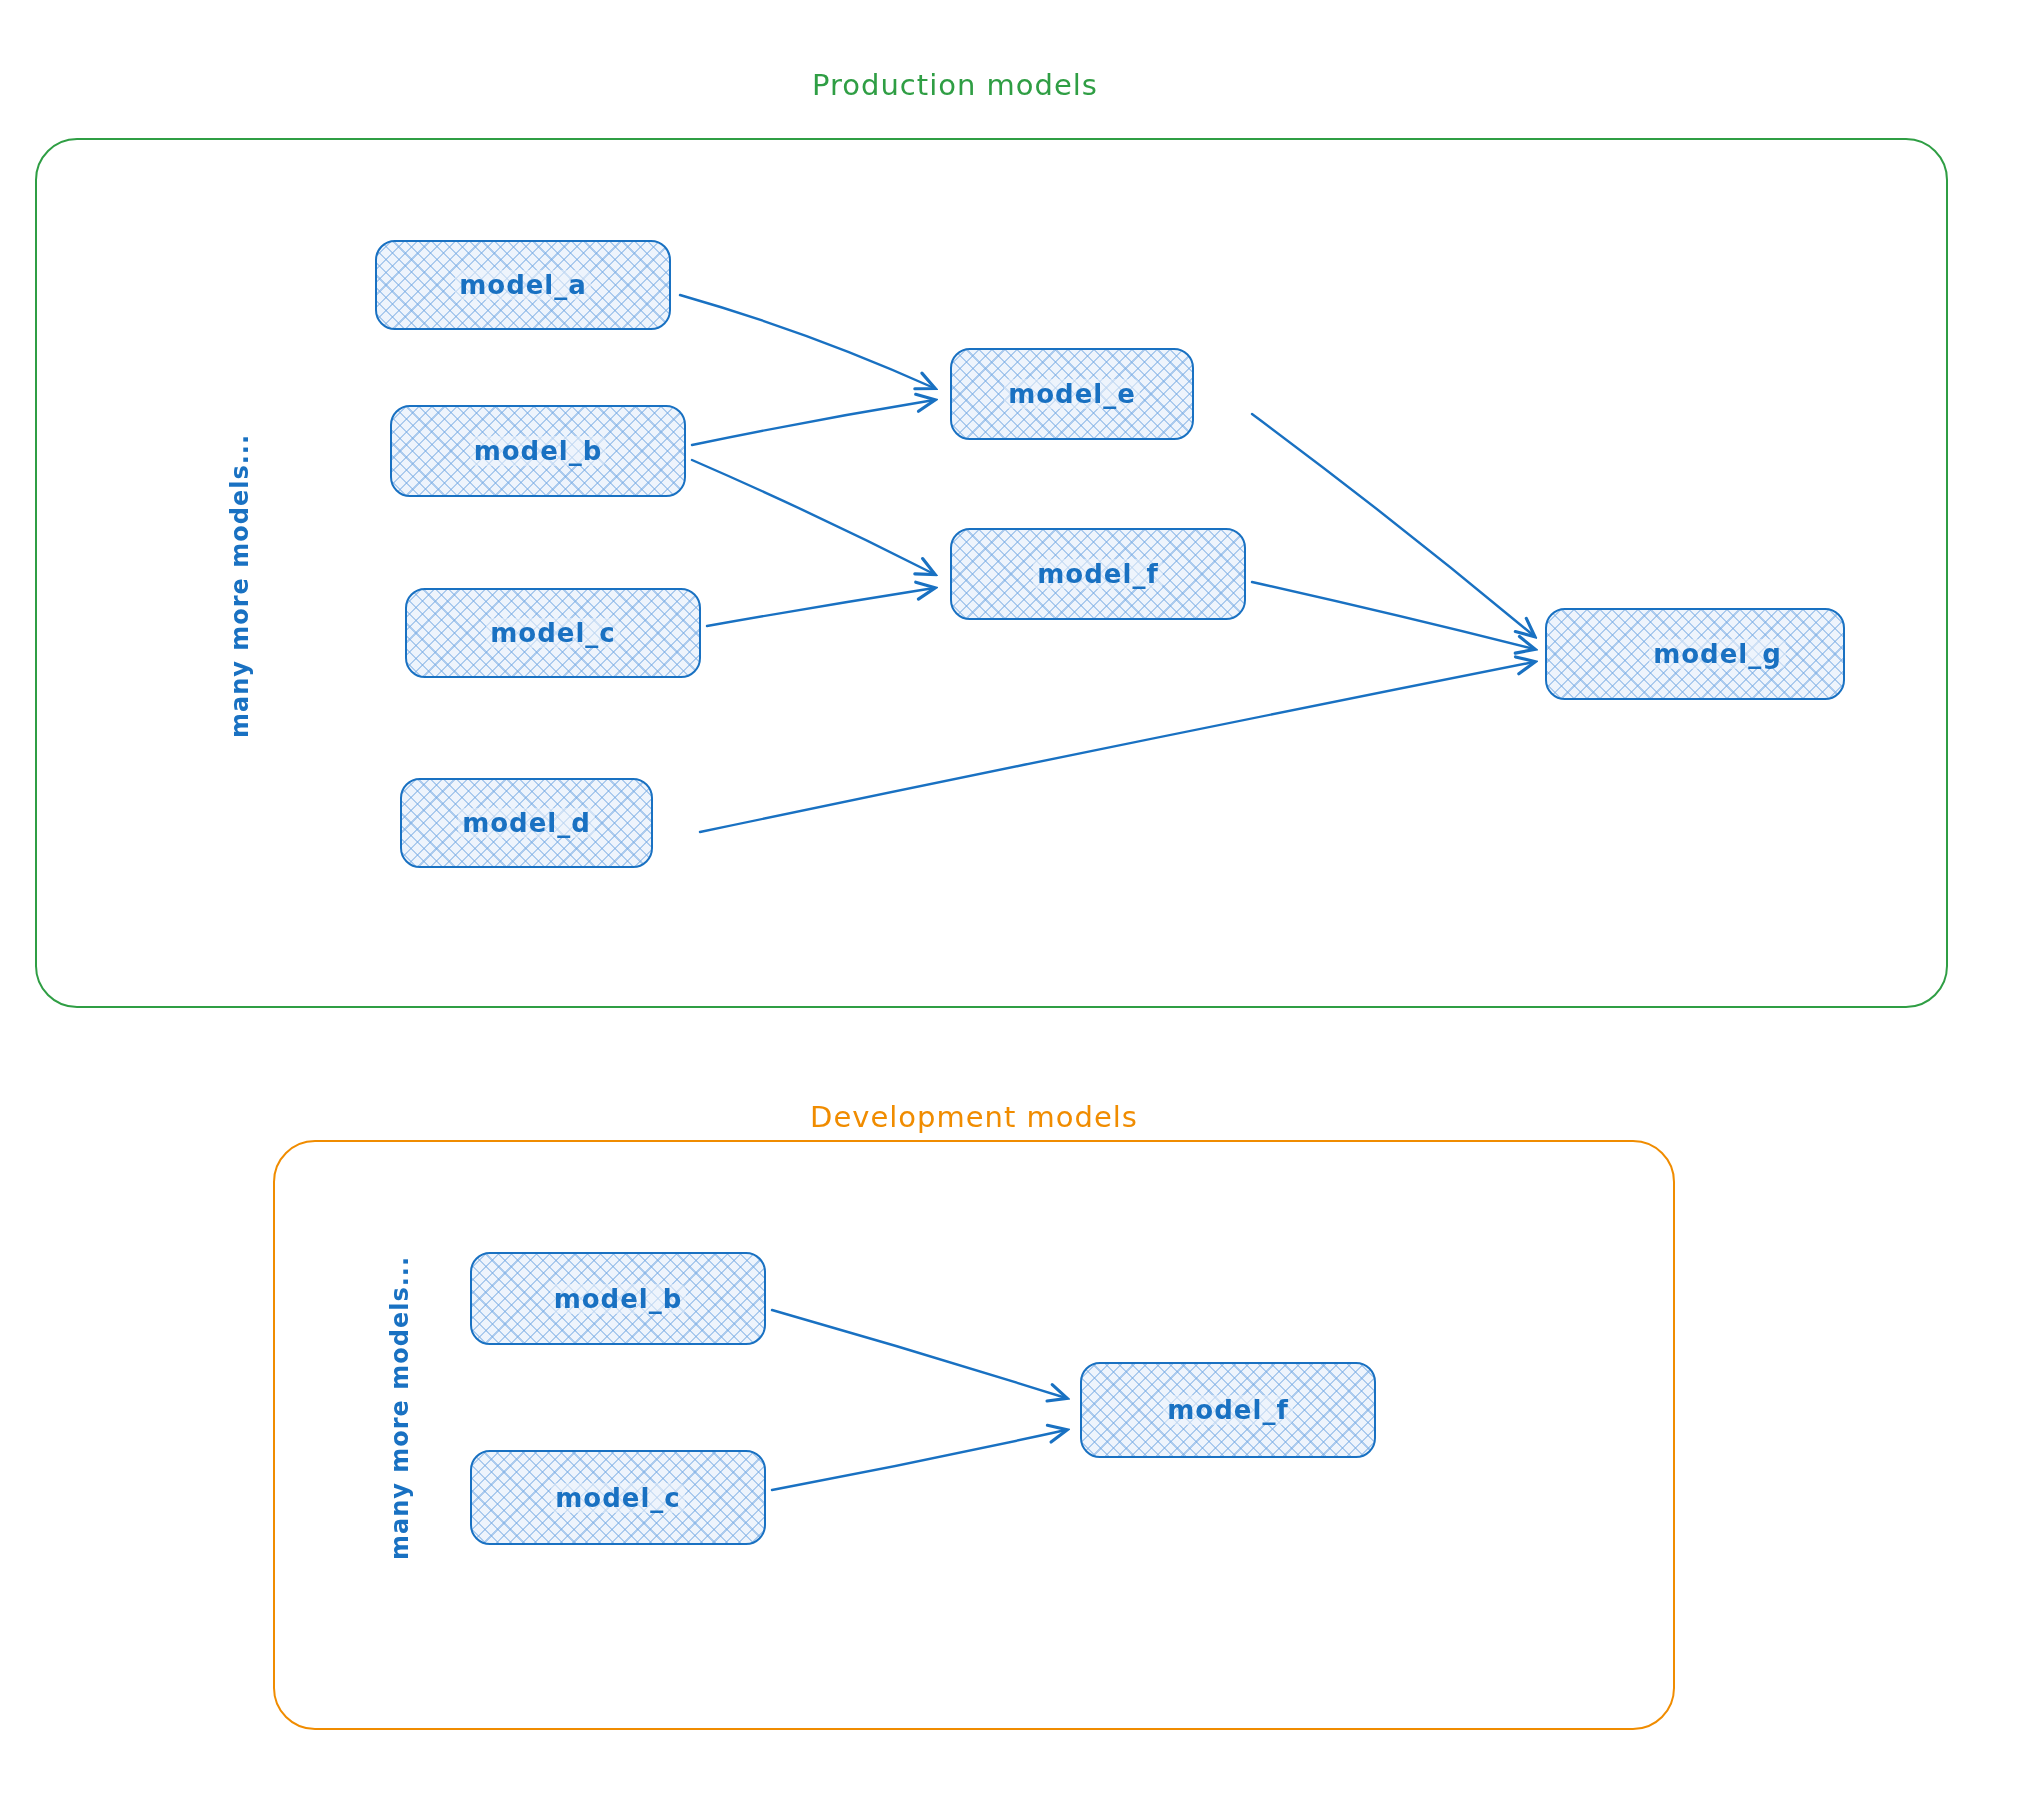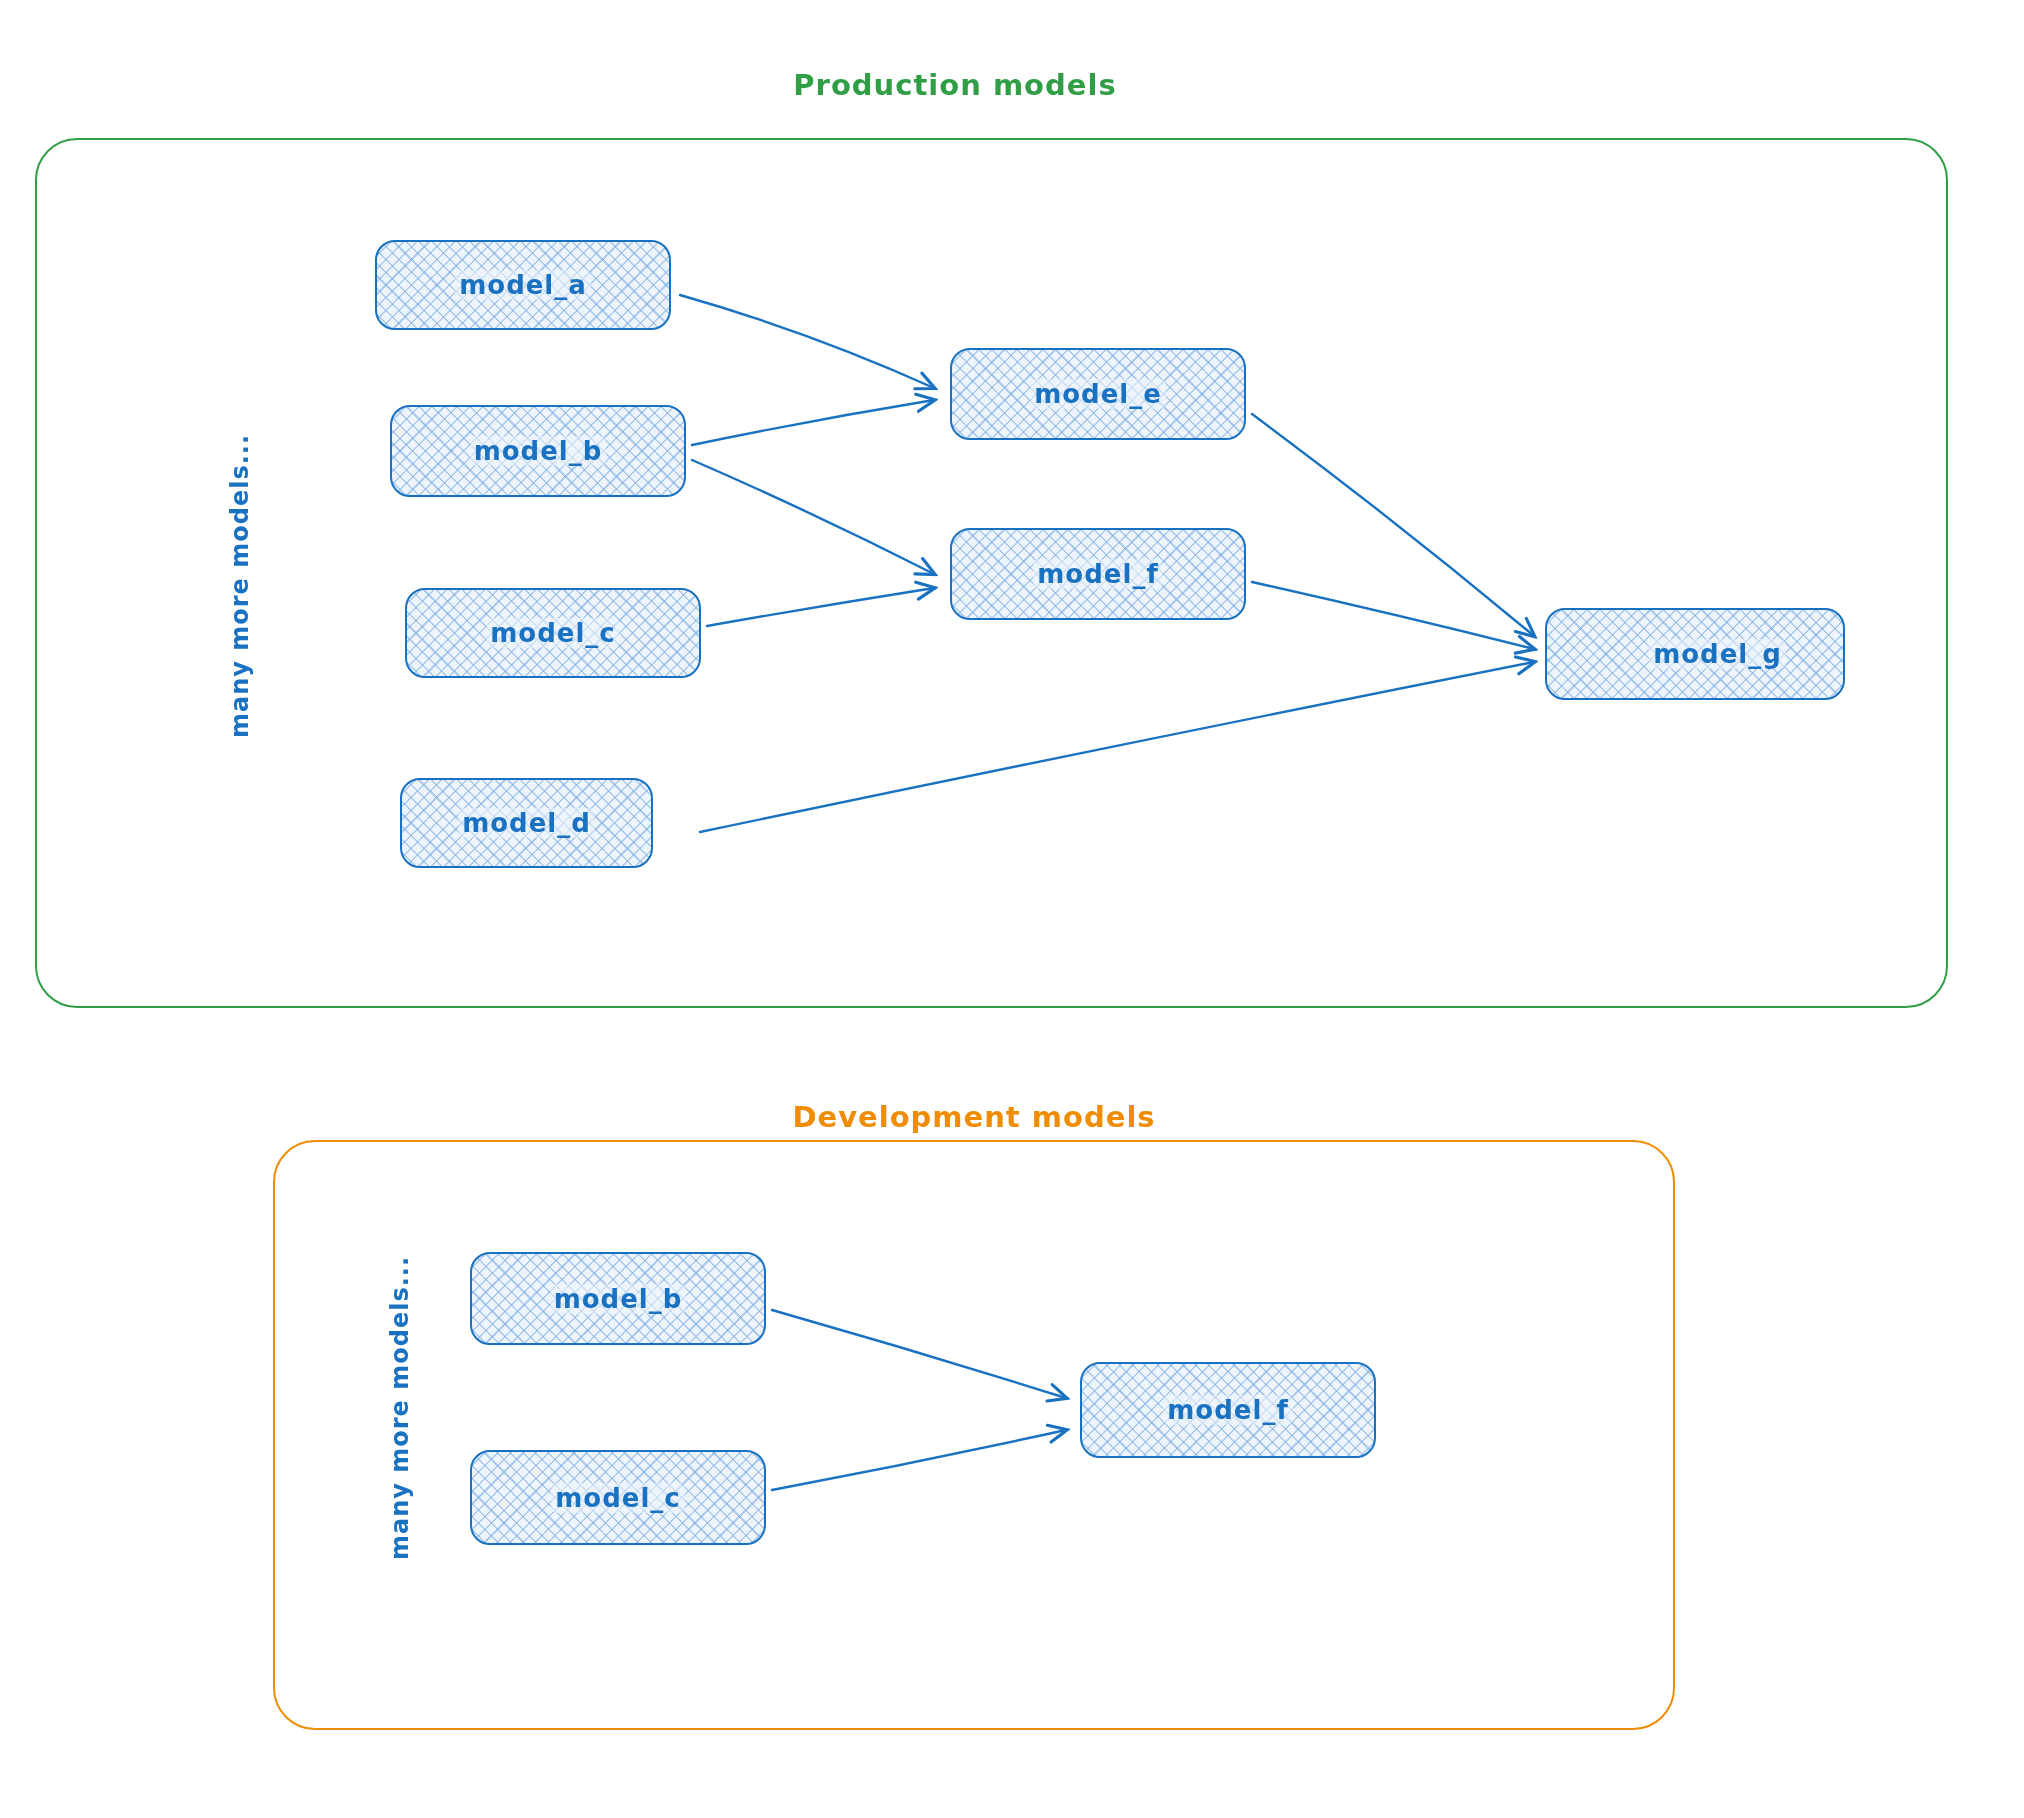--- a/index.html
+++ b/index.html
@@ -8,21 +8,21 @@
     --orange:#f08c00;
   }
   *{box-sizing:border-box;}
   html,body{margin:0;padding:0;}
   body{
     width:2024px;height:1818px;position:relative;background:#ffffff;
     font-family:"DejaVu Sans",sans-serif;overflow:hidden;
   }
   .section-title{
     position:absolute;transform:translateX(-50%);
-    font-size:29px;font-weight:bold;letter-spacing:1px;white-space:nowrap;
+    font-size:29px;font-weight:normal;letter-spacing:1px;white-space:nowrap;
   }
   .title-production{left:955px;top:68px;color:var(--green);}
   .title-development{left:974px;top:1100px;color:var(--orange);}
   .frame{
     position:absolute;border-radius:42px;background:transparent;
   }
   .frame-production{
     left:35px;top:138px;width:1913px;height:870px;
     border:2.5px solid var(--green);
   }
@@ -42,21 +42,21 @@
   }
   .node span{
     color:var(--blue);font-size:26px;font-weight:bold;letter-spacing:1px;
     background:rgba(238,244,252,.55);padding:0 4px;border-radius:6px;
   }
   
   .n-pa{left:375px;top:240px;width:296px;height:90px;}
   .n-pb{left:390px;top:405px;width:296px;height:92px;}
   .n-pc{left:405px;top:588px;width:296px;height:90px;}
   .n-pd{left:400px;top:778px;width:253px;height:90px;}
-  .n-pe{left:950px;top:348px;width:296px;height:92px;}
+  .n-pe{left:950px;top:348px;width:244px;height:92px;}
   .n-pf{left:950px;top:528px;width:296px;height:92px;}
   .n-pg{left:1545px;top:608px;width:300px;height:92px;padding-left:45px;}
   
   .n-db{left:470px;top:1252px;width:296px;height:93px;}
   .n-dc{left:470px;top:1450px;width:296px;height:95px;}
   .n-df{left:1080px;top:1362px;width:296px;height:96px;}
   .side-label{
     position:absolute;width:264px;text-align:center;
     transform:rotate(-90deg);
     color:var(--blue);font-size:24px;font-weight:bold;letter-spacing:1px;white-space:nowrap;

